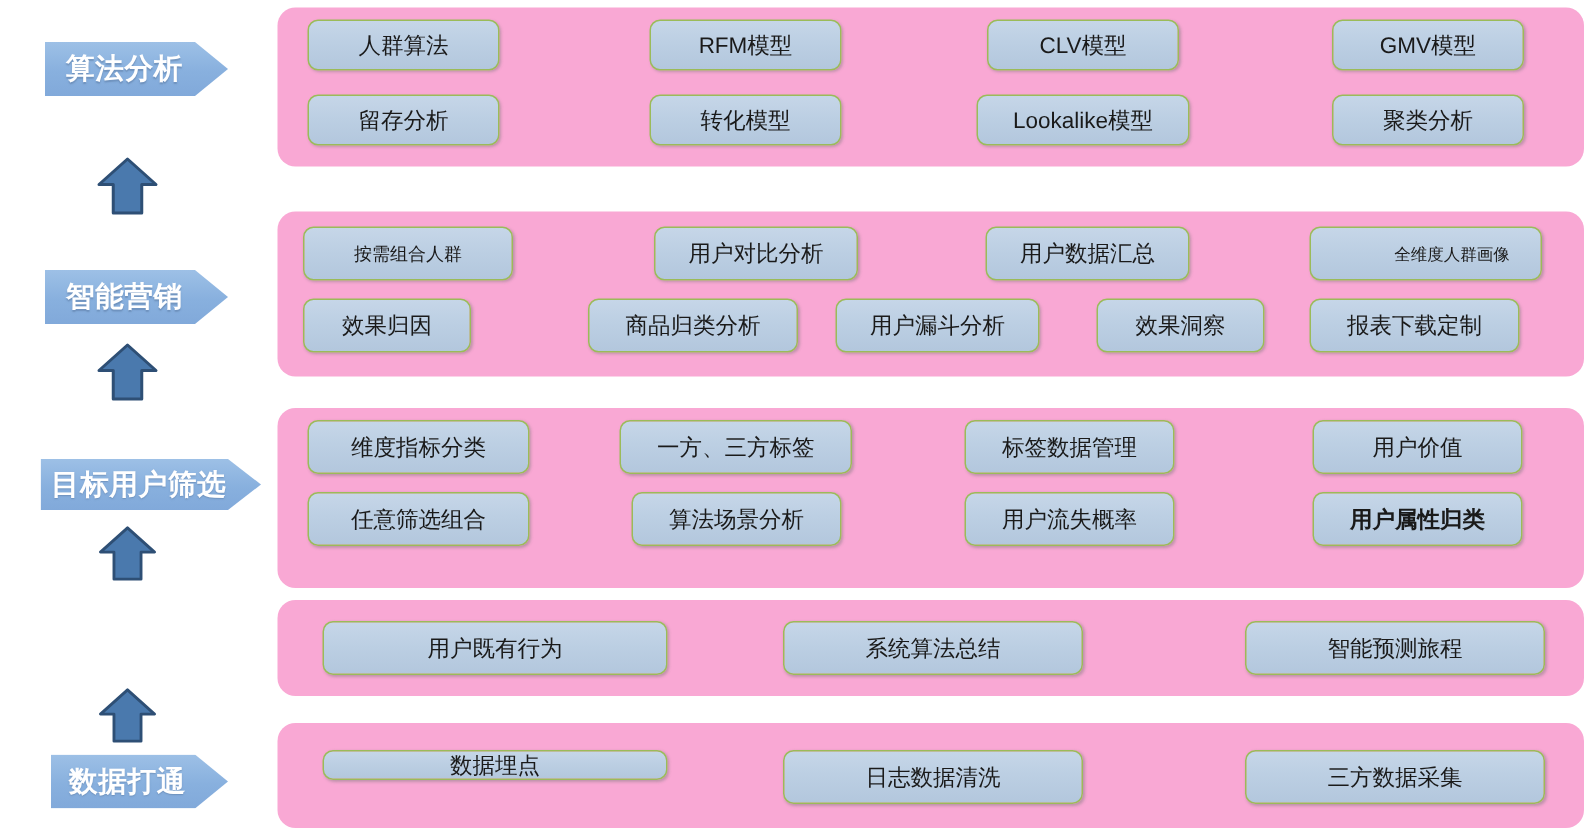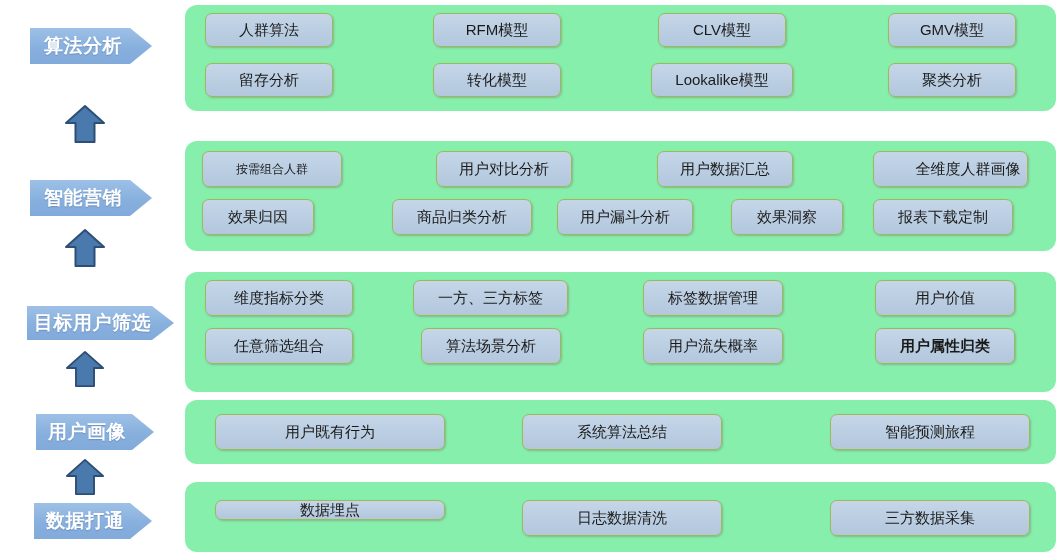--- a/index.html
+++ b/index.html
@@ -45,21 +45,21 @@
   }
 
   
   .up-arrow {
     position: absolute;
   }
 
   
   .panel {
     position: absolute;
-    background: #86efac;
+    background: #f9a8d4;
     border-radius: 12px;
     box-sizing: border-box;
   }
 
   .node {
     position: absolute;
     box-sizing: border-box;
     display: flex;
     align-items: center;
     justify-content: center;
@@ -79,23 +79,20 @@
   <div id="left-rail">
       <div class="stage-label" style="left: 30px; top: 28px; width: 122px; height: 36px; font-size: 19px;">
         <span class="stage-text">算法分析</span>
       </div>
       <div class="stage-label" style="left: 30px; top: 180px; width: 122px; height: 36px; font-size: 19px;">
         <span class="stage-text">智能营销</span>
       </div>
       <div class="stage-label" style="left: 27px; top: 306px; width: 147px; height: 34px; font-size: 19px;">
         <span class="stage-text">目标用户筛选</span>
       </div>
-      <div class="stage-label" style="left: 36px; top: 414px; width: 118px; height: 36px; font-size: 19px;">
-        <span class="stage-text">用户画像</span>
-      </div>
       <div class="stage-label" style="left: 34px; top: 503px; width: 118px; height: 36px; font-size: 19px;">
         <span class="stage-text">数据打通</span>
       </div>
       <div class="up-arrow" style="left: 64px; top: 104px; width: 42px; height: 40px;"><svg viewBox="0 0 42 40" width="42" height="40">
           <path d="M21 2 L40 19 L30.5 19 L30.5 38 L11.5 38 L11.5 19 L2 19 Z" fill="#4a79ad" stroke="#2e4f75" stroke-width="2" stroke-linejoin="round"></path>
         </svg></div>
       <div class="up-arrow" style="left: 64px; top: 228px; width: 42px; height: 40px;"><svg viewBox="0 0 42 40" width="42" height="40">
           <path d="M21 2 L40 19 L30.5 19 L30.5 38 L11.5 38 L11.5 19 L2 19 Z" fill="#4a79ad" stroke="#2e4f75" stroke-width="2" stroke-linejoin="round"></path>
         </svg></div>
       <div class="up-arrow" style="left: 64px; top: 350px; width: 42px; height: 38px;"><svg viewBox="0 0 42 40" width="42" height="38">
@@ -135,21 +132,21 @@
       <div class="panel" style="left: 185px; top: 141px; width: 871px; height: 110px;">
         <div class="node" style="left: 17px; top: 10px; width: 140px; height: 36px; font-size: 12px;">
           <span>按需组合人群</span>
         </div>
         <div class="node" style="left: 251px; top: 10px; width: 136px; height: 36px; font-size: 15px;">
           <span>用户对比分析</span>
         </div>
         <div class="node" style="left: 472px; top: 10px; width: 136px; height: 36px; font-size: 15px;">
           <span>用户数据汇总</span>
         </div>
-        <div class="node" style="left: 688px; top: 10px; width: 155px; height: 36px; font-size: 15px; padding-left: 35px;">
+        <div class="node" style="left: 688px; top: 10px; width: 155px; height: 36px; font-size: 11px; padding-left: 35px;">
           <span>全维度人群画像</span>
         </div>
         <div class="node" style="left: 17px; top: 58px; width: 112px; height: 36px; font-size: 15px;">
           <span>效果归因</span>
         </div>
         <div class="node" style="left: 172px; top: 58px; width: 140px; height: 36px; font-size: 15px; margin-left: 35px;">
           <span>商品归类分析</span>
         </div>
         <div class="node" style="left: 372px; top: 58px; width: 136px; height: 36px; font-size: 15px;">
           <span>用户漏斗分析</span>

